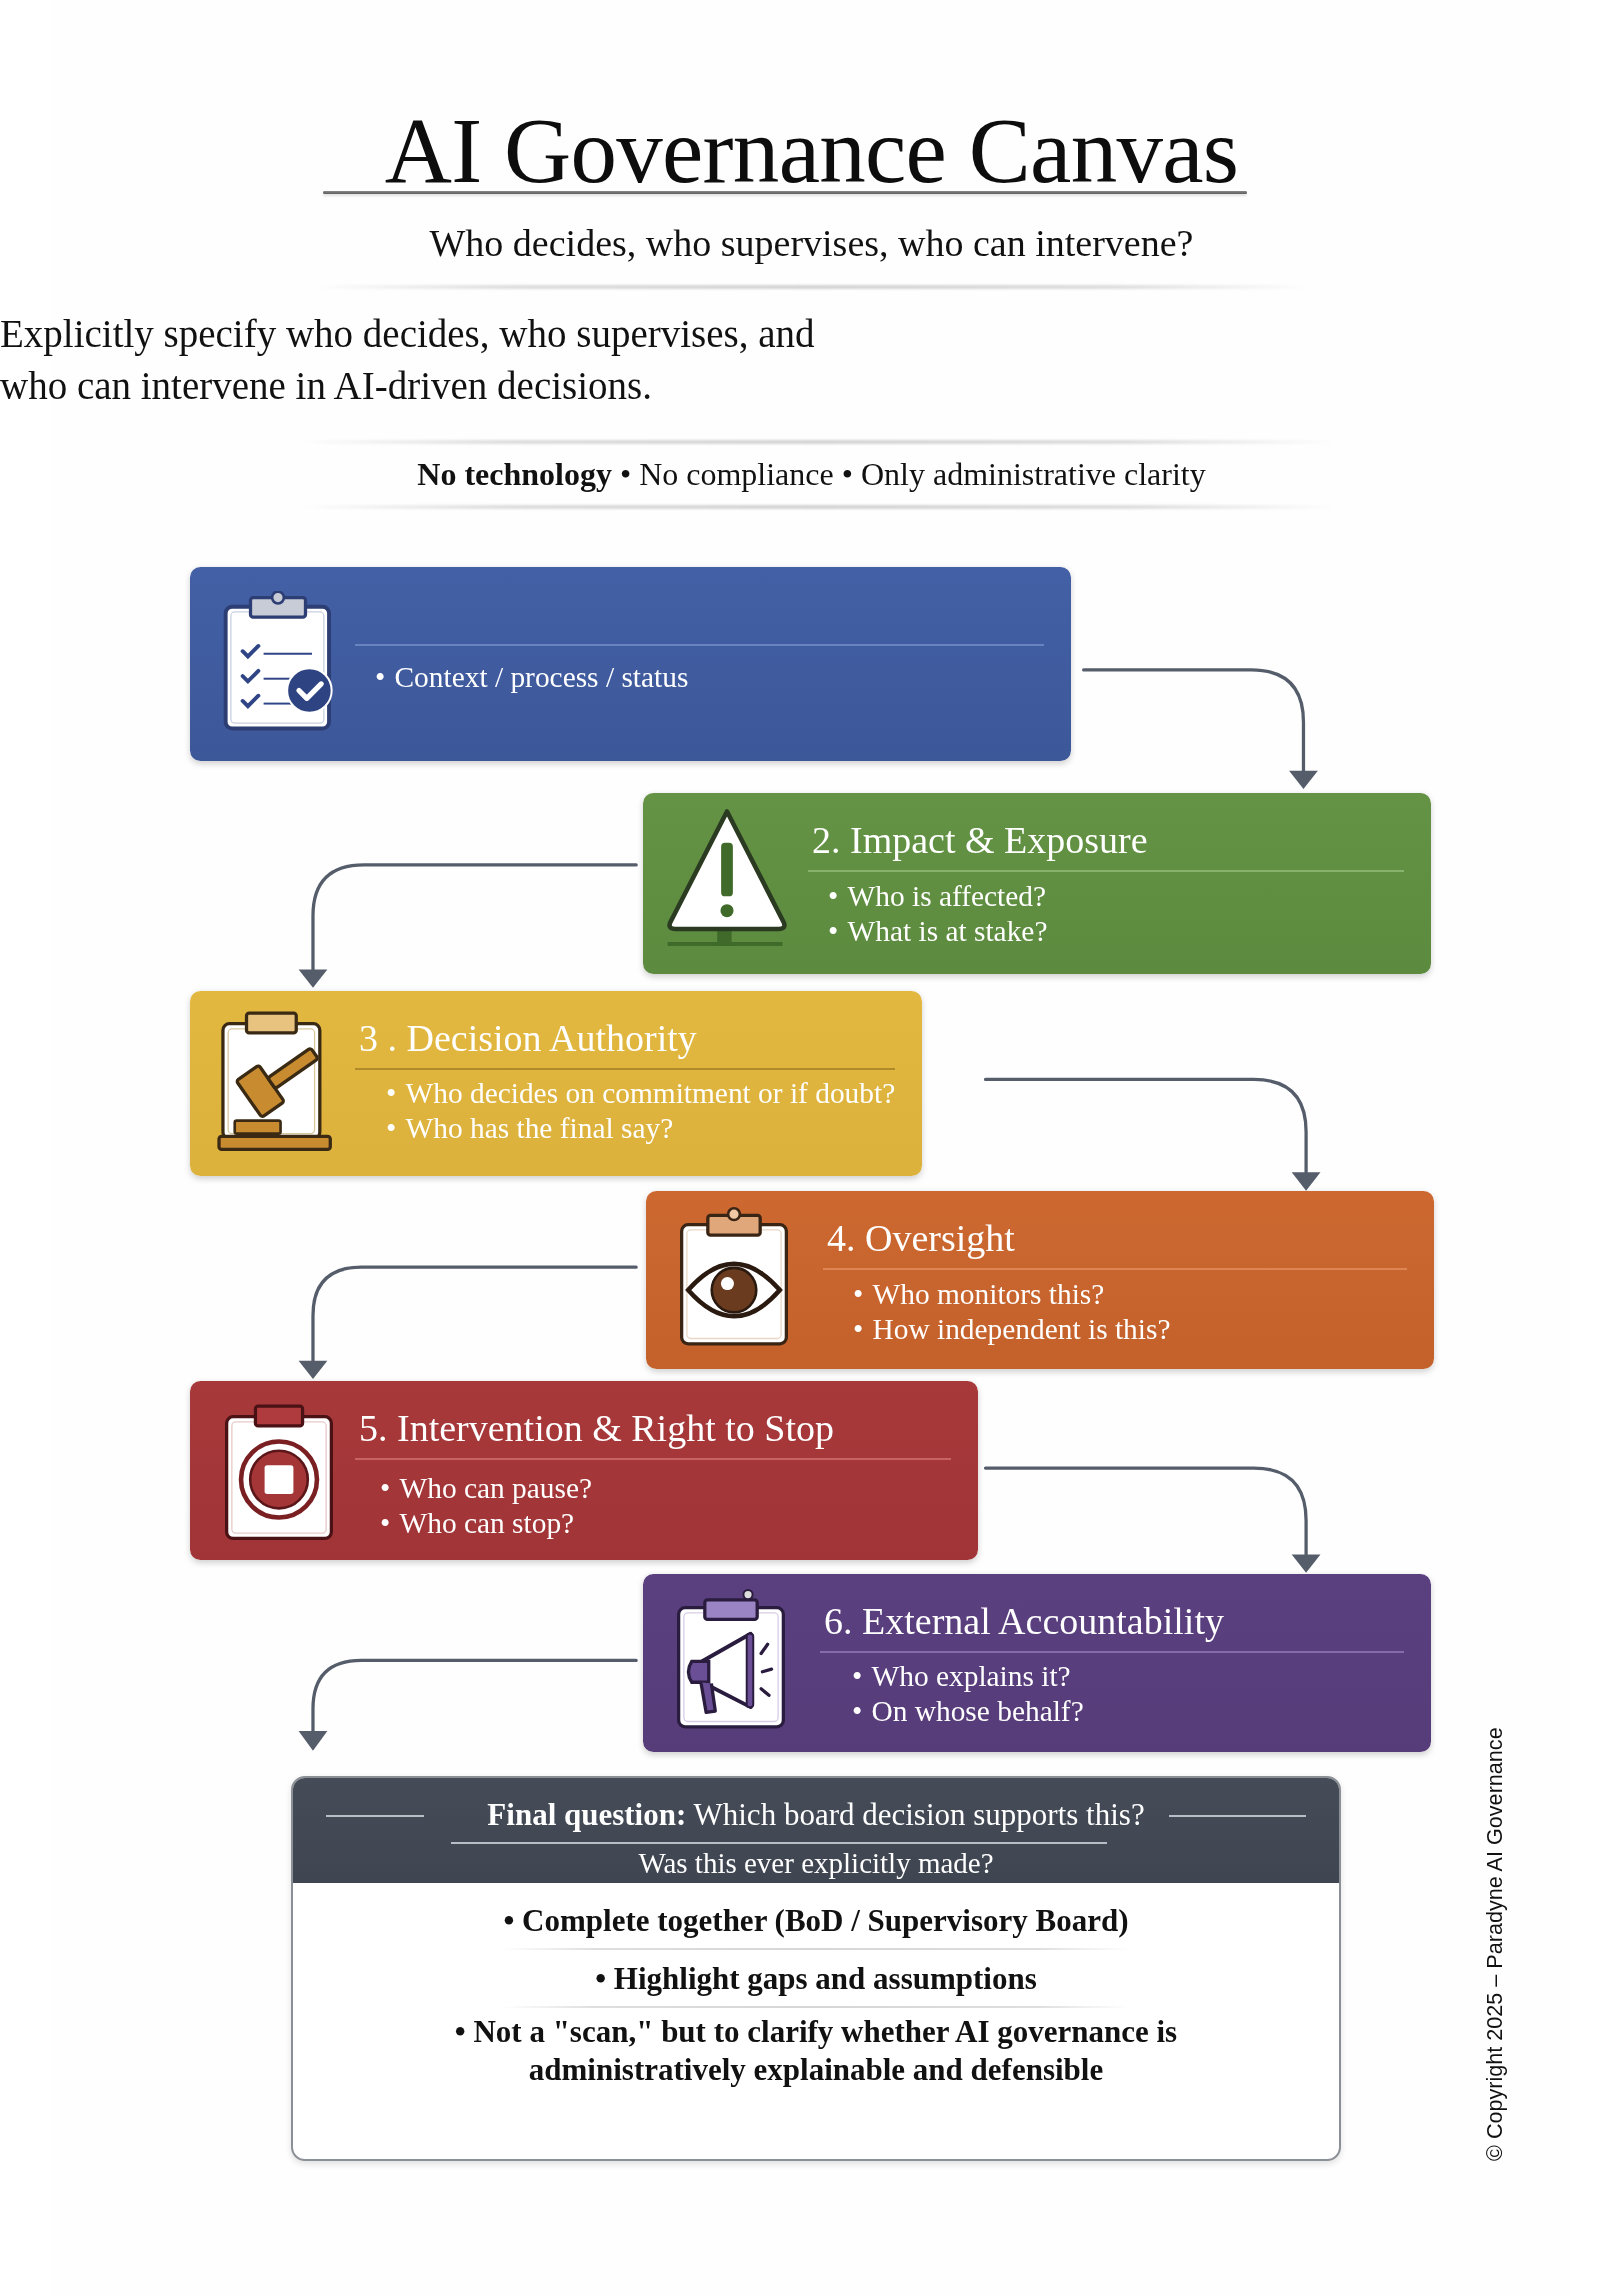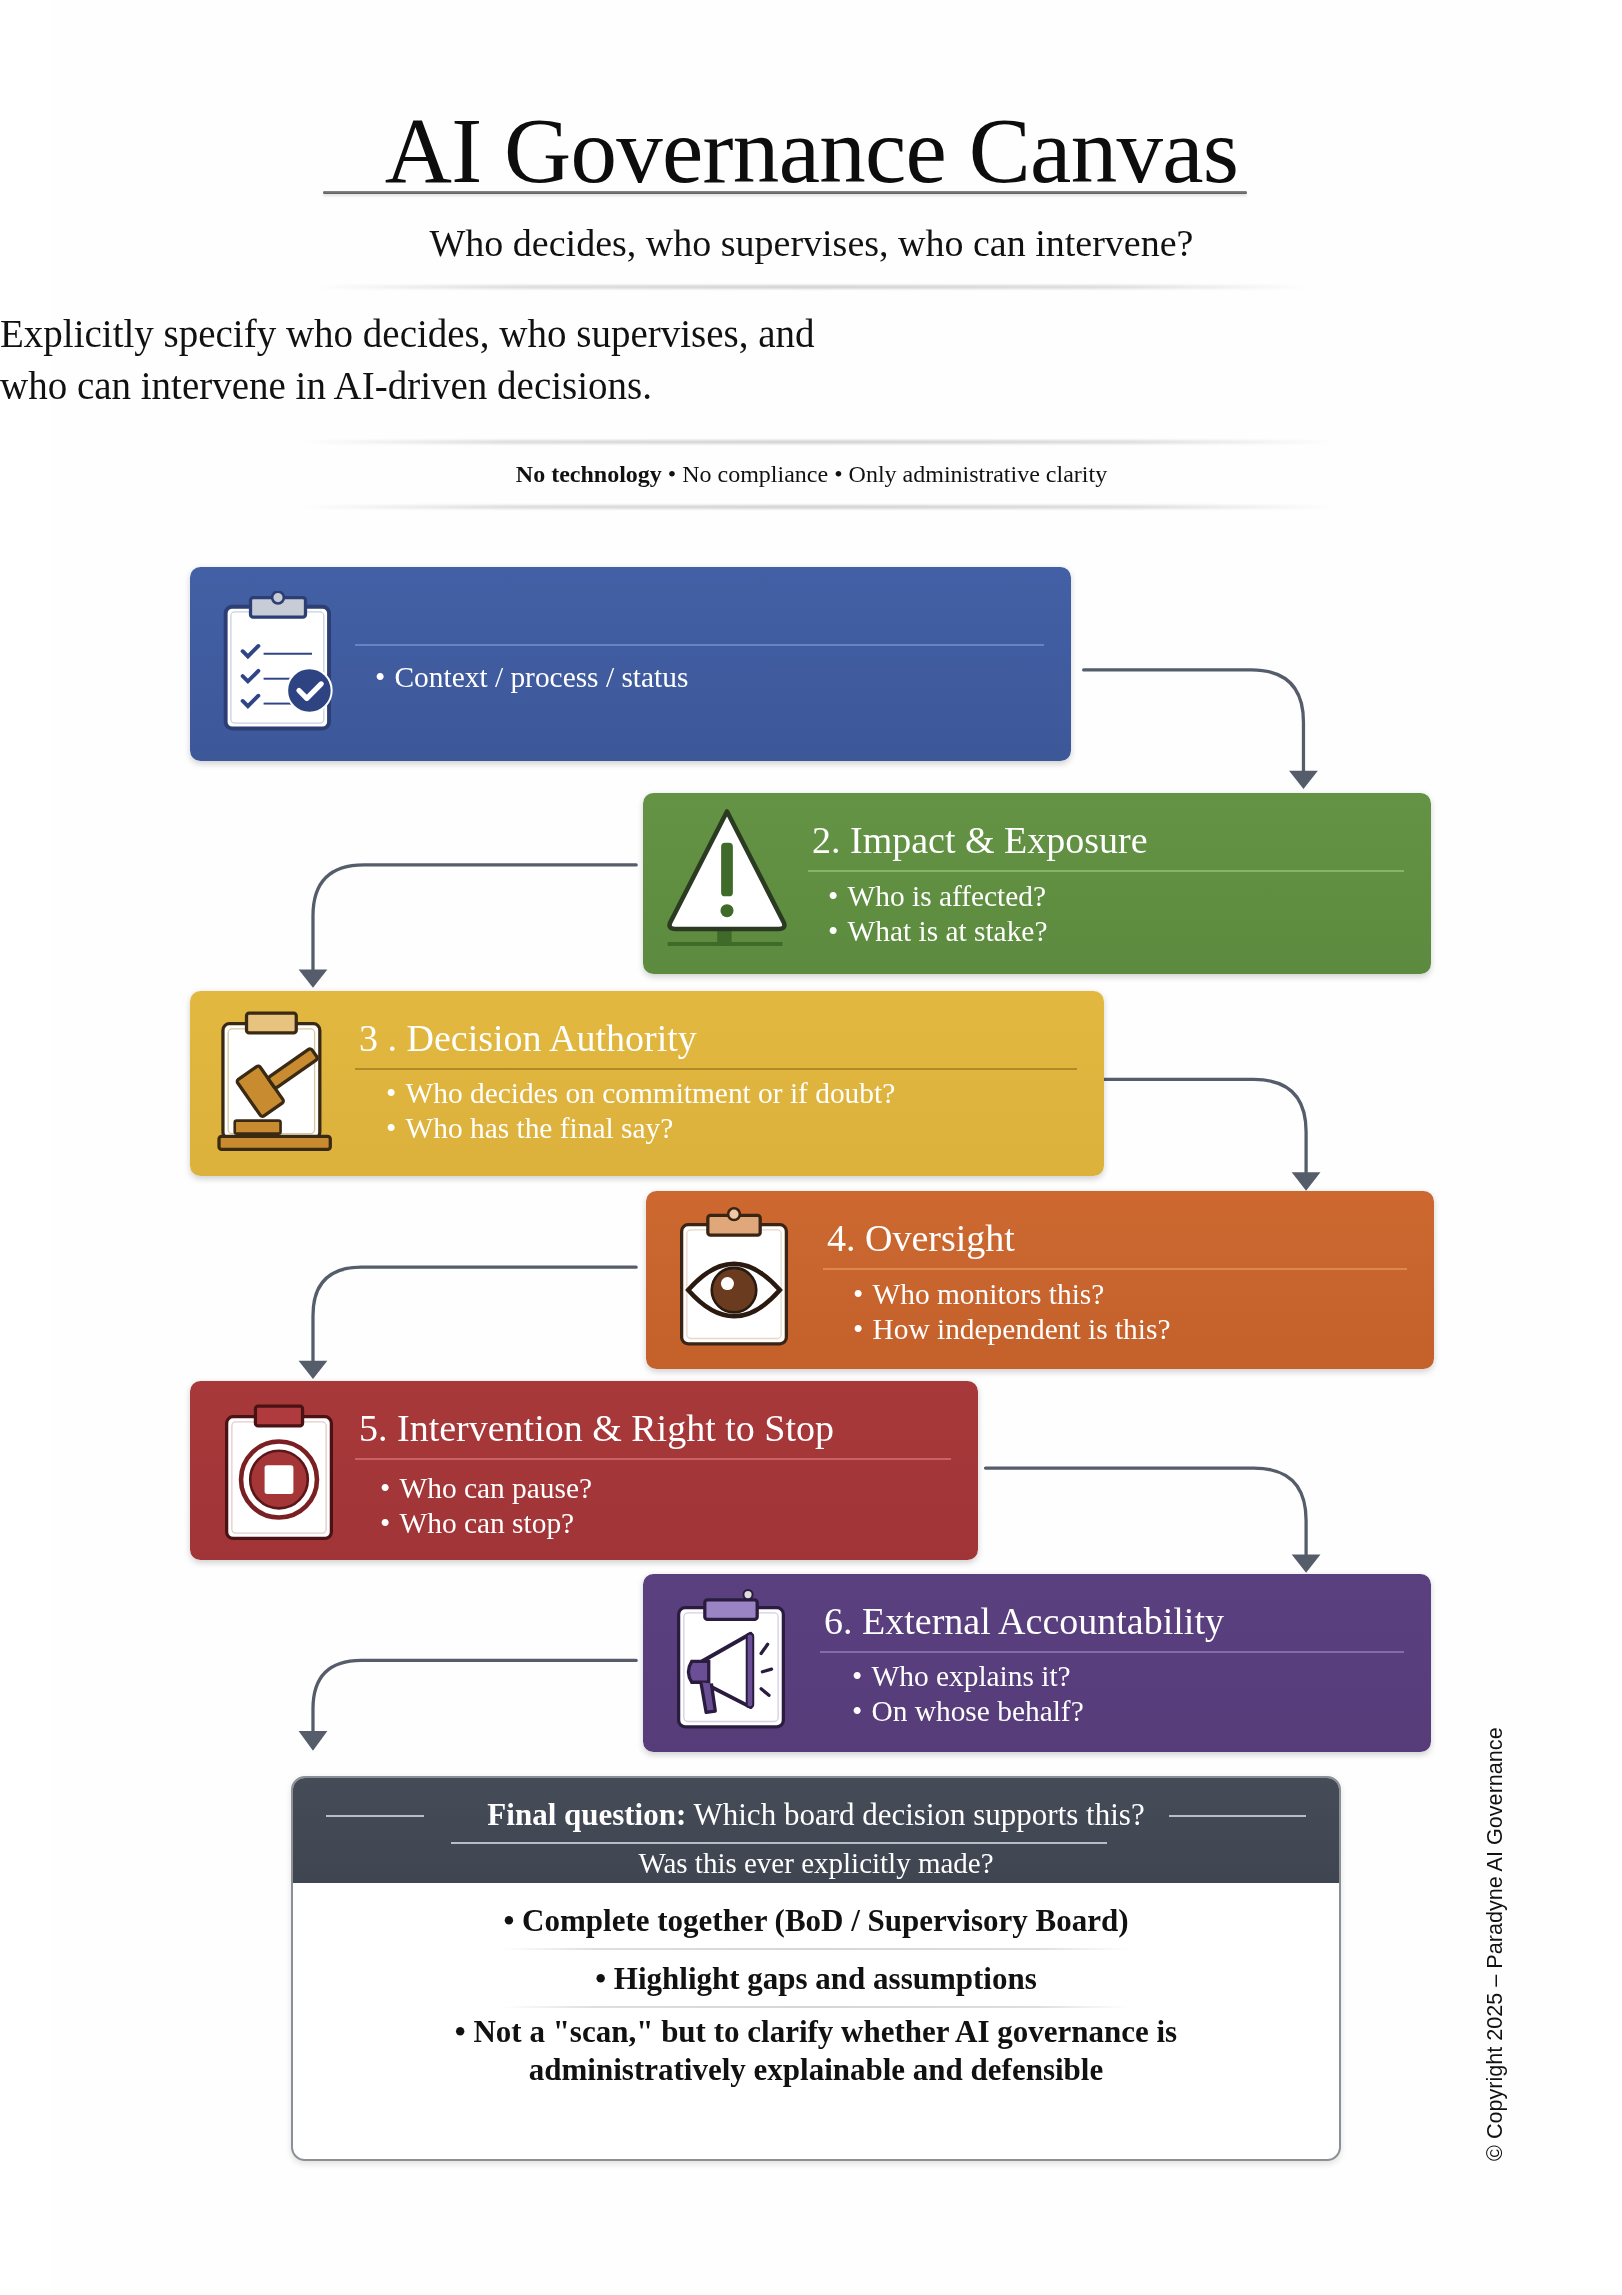--- a/index.html
+++ b/index.html
@@ -32,21 +32,21 @@
     height:3.9px; border-radius:2px;
     background:linear-gradient(90deg, rgba(0,0,0,0) 0%, rgba(0,0,0,0.13) 20%, rgba(0,0,0,0.17) 50%, rgba(0,0,0,0.13) 80%, rgba(0,0,0,0) 100%);
     filter:blur(1px);
   }
   .desc {
     left:0; width:1623px; top:308px; 
     font-family:"Liberation Serif", serif; font-size:39px; line-height:52px; color:#111;
   }
   .tagline {
     left:0; width:1623px; top:456px; text-align:center;
-    font-family:"Liberation Serif", serif; font-size:24px; line-height:37px; color:#111;
+    font-family:"Liberation Serif", serif; font-size:32px; line-height:37px; color:#111;
   }
   .tagline b { font-weight:bold; }
 
   .card {
     position:absolute; border-radius:10.5px;
     box-shadow:0 2.6px 6.5px rgba(0,0,0,0.18);
     color:#fff;
   }
   .card .icon { position:absolute; left:29px; top:23.6px; width:118px; height:144px; }
   .card .card-title {
@@ -179,21 +179,21 @@
     <circle cx="95" cy="160" r="10" fill="#3f6a29"></circle>
   </svg>
   <div class="card-title">2. Impact &amp; Exposure</div>
   <div class="card-rule" style="background:#a9cf8e;"></div>
   <ul style="left:185px;top:86px;">
     <li>Who is affected?</li>
     <li>What is at stake?</li>
   </ul>
 </div>
 
-<div class="card" style="left:190px;top:991px;width:914px;height:185px;background:linear-gradient(180deg,#e3b840,#dcb13c);">
+<div class="card" style="left:190px;top:991px;width:732px;height:185px;background:linear-gradient(180deg,#e3b840,#dcb13c);">
   <svg class="icon" style="left:25px;top:17px;" viewBox="0 0 180 220">
     <rect x="12" y="24" width="148" height="176" rx="10" fill="#fff" stroke="#3a2a14" stroke-width="5"></rect>
     <rect x="20" y="32" width="132" height="160" rx="6" fill="none" stroke="#d7c79b" stroke-width="2"></rect>
     <rect x="48" y="8" width="76" height="30" rx="4" fill="#e8c27f" stroke="#3a2a14" stroke-width="5"></rect>
     <g transform="rotate(-35 90 110)">
       <rect x="42" y="78" width="42" height="68" rx="4" fill="#c88b30" stroke="#3a2a14" stroke-width="5"></rect>
       <rect x="84" y="102" width="80" height="20" rx="4" fill="#c88b30" stroke="#3a2a14" stroke-width="5"></rect>
     </g>
     <rect x="30" y="172" width="70" height="20" rx="3" fill="#c88b30" stroke="#3a2a14" stroke-width="4"></rect>
     <rect x="6" y="196" width="170" height="20" rx="4" fill="#c88b30" stroke="#3a2a14" stroke-width="5"></rect>

